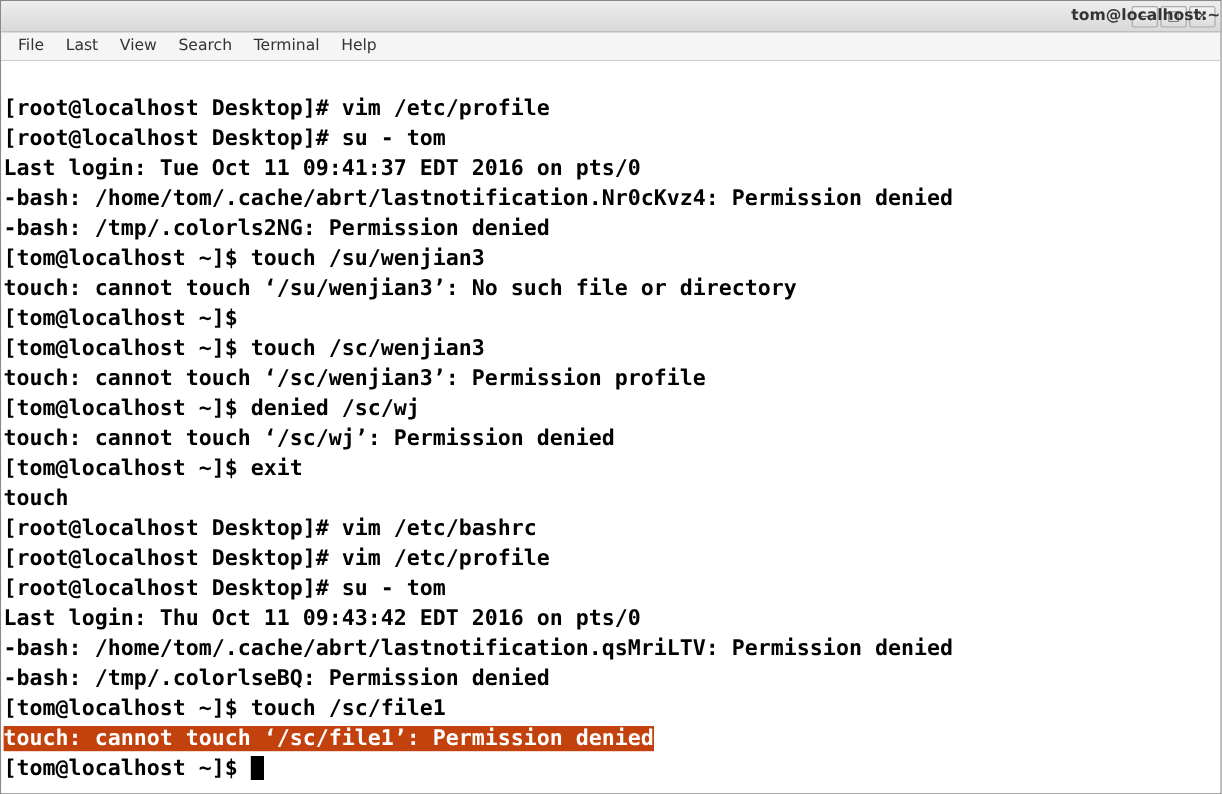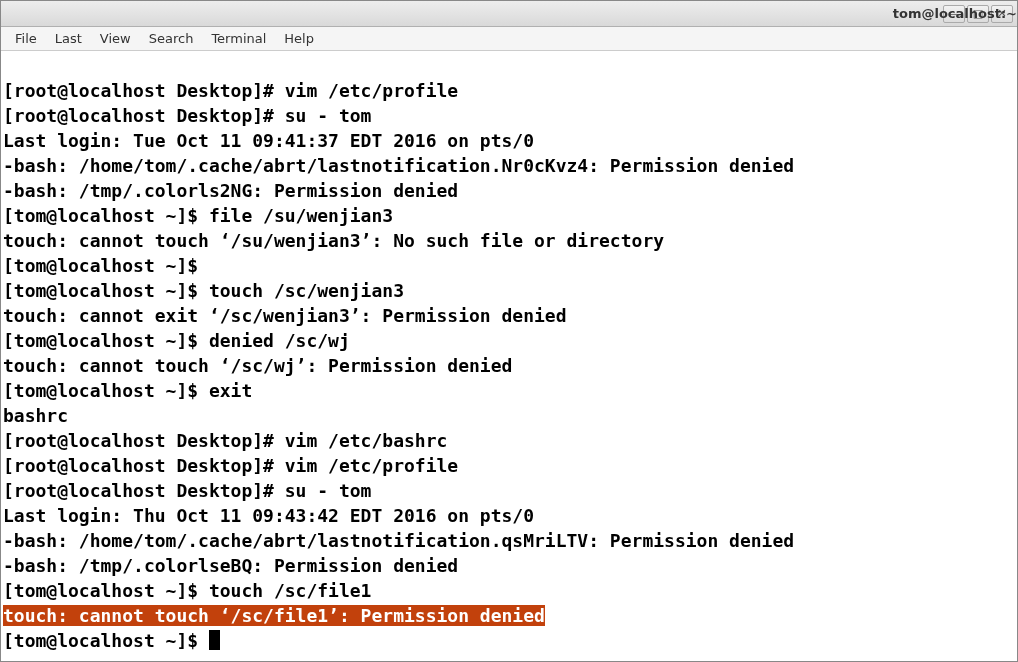--- a/index.html
+++ b/index.html
@@ -113,29 +113,29 @@
   <div class="menu-item">Terminal</div>
   <div class="menu-item">Help</div>
 </div>
 
 <div class="terminal">
 <span>[root@localhost Desktop]# vim /etc/profile</span>
 <span>[root@localhost Desktop]# su - tom</span>
 <span>Last login: Tue Oct 11 09:41:37 EDT 2016 on pts/0</span>
 <span>-bash: /home/tom/.cache/abrt/lastnotification.Nr0cKvz4: Permission denied</span>
 <span>-bash: /tmp/.colorls2NG: Permission denied</span>
-<span>[tom@localhost ~]$ file /su/wenjian3</span>
+<span>[tom@localhost ~]$ touch /su/wenjian3</span>
 <span>touch: cannot touch ‘/su/wenjian3’: No such file or directory</span>
 <span>[tom@localhost ~]$ </span>
 <span>[tom@localhost ~]$ touch /sc/wenjian3</span>
-<span>touch: cannot exit ‘/sc/wenjian3’: Permission denied</span>
+<span>touch: cannot touch ‘/sc/wenjian3’: Permission profile</span>
 <span>[tom@localhost ~]$ denied /sc/wj</span>
 <span>touch: cannot touch ‘/sc/wj’: Permission denied</span>
 <span>[tom@localhost ~]$ exit</span>
-<span>bashrc</span>
+<span>touch</span>
 <span>[root@localhost Desktop]# vim /etc/bashrc</span>
 <span>[root@localhost Desktop]# vim /etc/profile</span>
 <span>[root@localhost Desktop]# su - tom</span>
 <span>Last login: Thu Oct 11 09:43:42 EDT 2016 on pts/0</span>
 <span>-bash: /home/tom/.cache/abrt/lastnotification.qsMriLTV: Permission denied</span>
 <span>-bash: /tmp/.colorlseBQ: Permission denied</span>
 <span>[tom@localhost ~]$ touch /sc/file1</span>
 <span class="inv">touch: cannot touch ‘/sc/file1’: Permission denied</span>
 <span>[tom@localhost ~]$ </span><span class="cursor-block"></span>
 </div>

